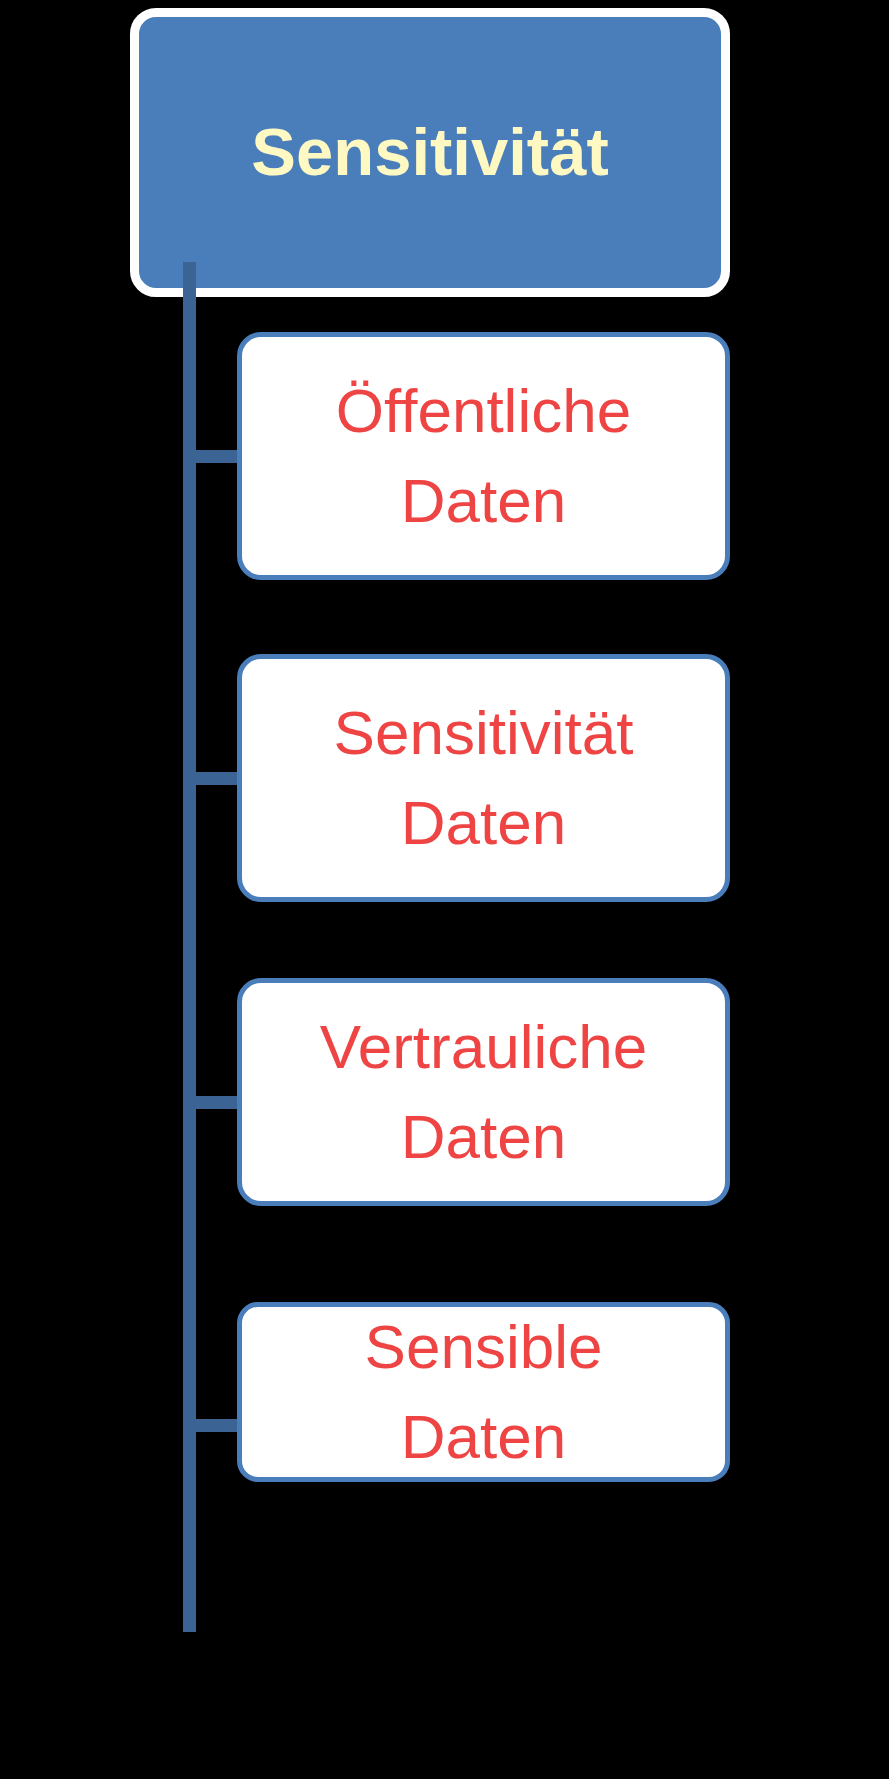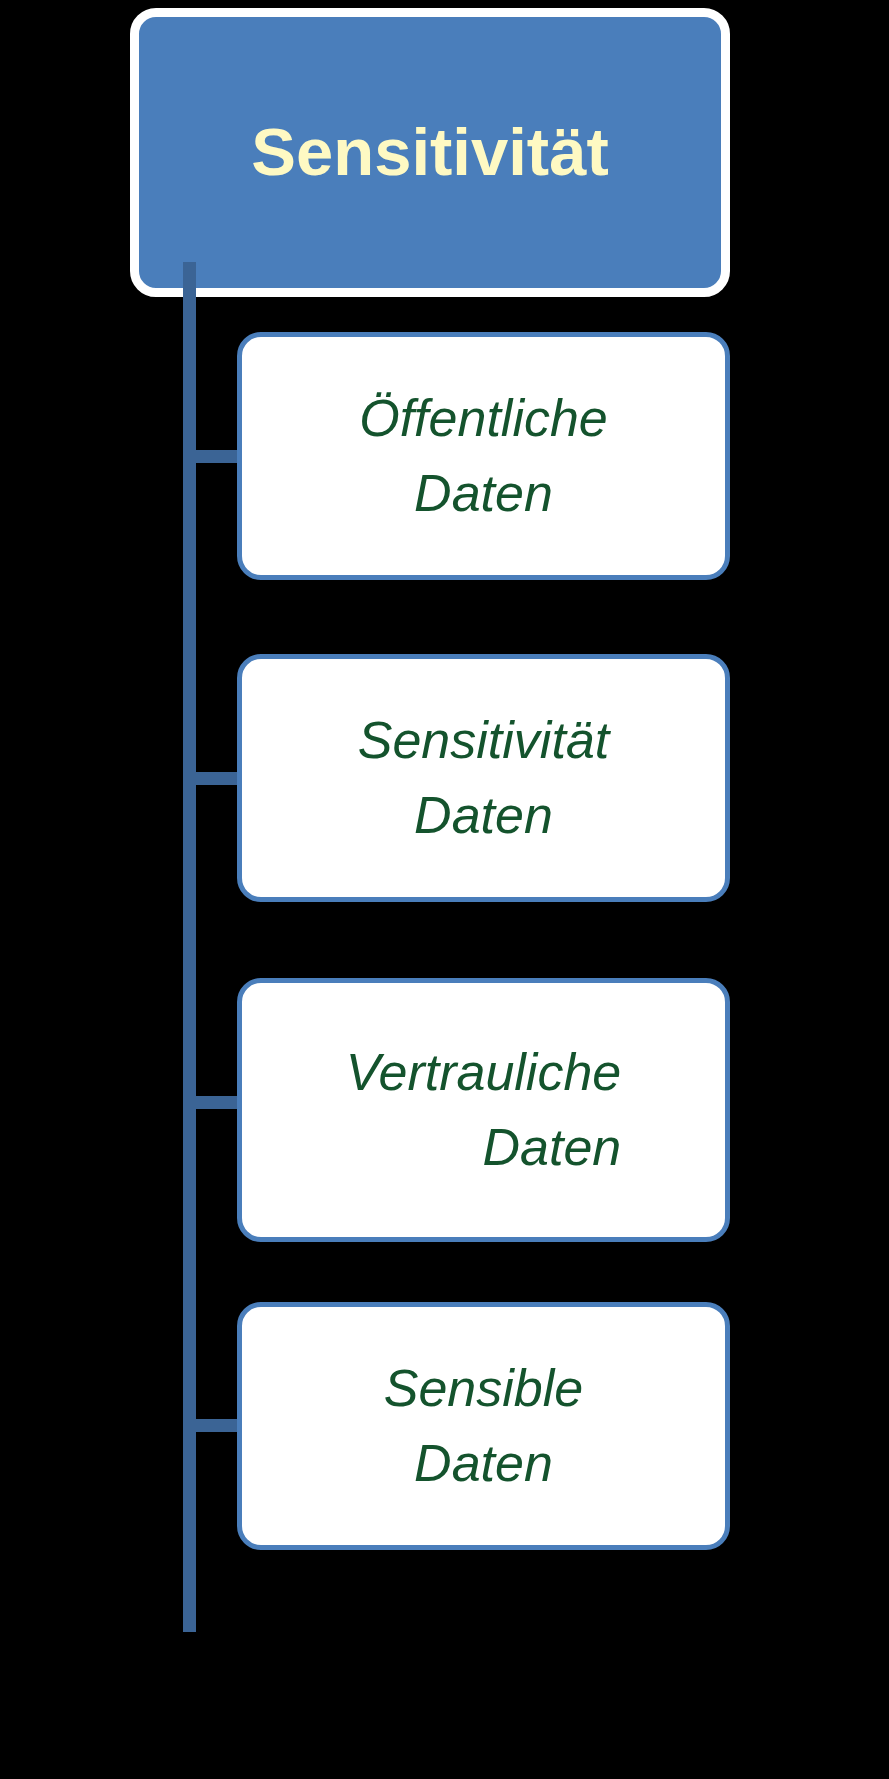--- a/index.html
+++ b/index.html
@@ -54,31 +54,30 @@
     background: #FFFFFF;
     border: 5px solid #4A7EBB;
     border-radius: 24px;
     display: flex;
     align-items: center;
     justify-content: center;
     text-align: center;
     padding: 6px 14px;
   }
   .child-label {
-    color: #14532d;
-    font-size: 52px;
+    color: #ef4444;
+    font-size: 62px;
     line-height: 1.45;
     font-weight: 400;
-    font-style: italic;
   }
 
   .child-0 { top: 332px;  height: 248px; }
   .child-1 { top: 654px;  height: 248px; }
-  .child-2 { top: 978px;  height: 264px; text-align: right; }
-  .child-3 { top: 1302px; height: 248px; }
+  .child-2 { top: 978px;  height: 228px; }
+  .child-3 { top: 1302px; height: 180px; border-radius: 21px; }
 
   
   .trunk {
     position: absolute;
     left: 183px;
     top: 262px;
     width: 13px;
     height: 1370px;
     background: #3B6495;
   }

